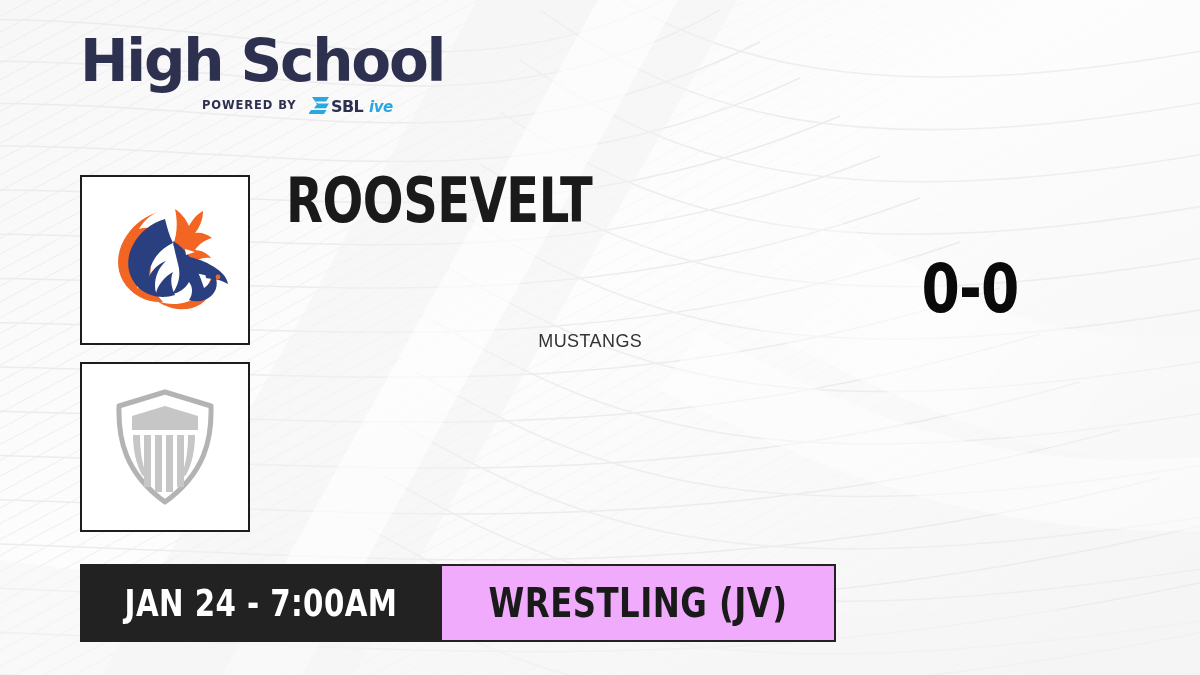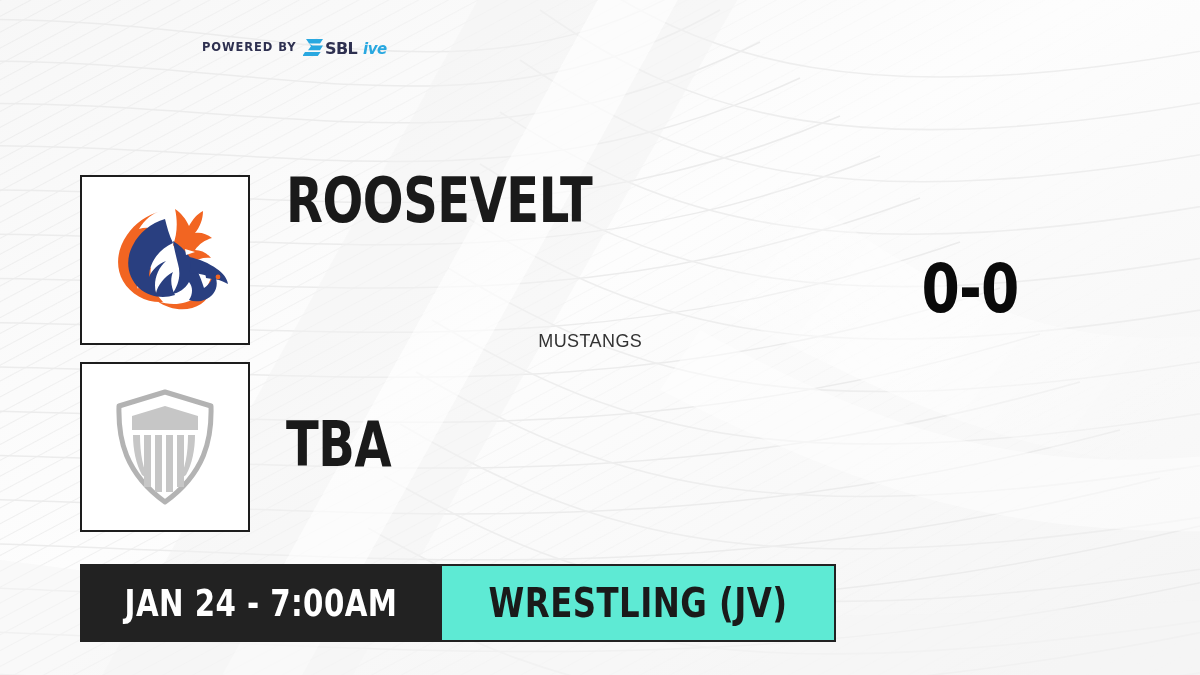--- a/index.html
+++ b/index.html
@@ -29,21 +29,21 @@
     font-size:58px;
     line-height:58px;
     letter-spacing:-2.2px;
     color:#2e3050;
     white-space:nowrap;
   }
   .pin { width:62px; height:78px; position:relative; margin-top:2px; }
   .pin svg { display:block; }
 
   .powered-row {
-    display:flex; align-items:center; gap:7px;
+    display:flex; align-items:center; gap:13px;
     margin-top:5px; padding-left:122px;
   }
   .powered-label {
     font-family:"DejaVu Sans", sans-serif;
     font-weight:bold;
     font-size:11.5px;
     letter-spacing:0.9px;
     color:#2e3050;
   }
   .sblive-mark { display:flex; align-items:center; gap:2px;text-decoration:underline; }
@@ -112,21 +112,21 @@
     display:flex; align-items:center; justify-content:center;
     padding:0 26px;
     font-family:"DejaVu Sans Condensed","DejaVu Sans", sans-serif;
     font-weight:bold;
     font-size:37px;
     letter-spacing:0.5px;
     white-space:nowrap;
   }
   .banner-date span { transform:scaleX(0.88); display:inline-block; }
   .banner-sport {
-    background:#5eead4;
+    background:#f0abfc;
     border:2px solid #222222;
     border-left:none;
     color:#1a1a1a;
     display:flex; align-items:center; justify-content:center;
     padding:0 30px;
     font-family:"DejaVu Sans Condensed","DejaVu Sans", sans-serif;
     font-weight:bold;
     font-size:40px;
     letter-spacing:0.5px;
     white-space:nowrap;
@@ -211,20 +211,21 @@
     <g opacity="0.5">
       <path d="M0,560 C 300,600 640,640 1200,600 L1200,675 L0,675 Z" fill="#f6f6f6"></path>
     </g>
   </svg>
 </div>
 
 <div class="stage">
 
   <div class="brand">
     <div class="brand-wordmark">
+      <div class="brand-title">High School</div>
     </div>
 
     <div class="powered-row">
       <div class="powered-label">POWERED BY</div>
       <div class="sblive-mark">
         <svg width="104" height="20" viewBox="0 0 104 20" xmlns="http://www.w3.org/2000/svg">
           <g fill="#29a8e0">
             <path d="M3 2 L20 2 L17 6.5 L5.5 6.5 L9.5 8.6 L20 8.6 L17 13.2 L5 13.2 L8 9.2 Z"></path>
             <path d="M0 4.2 L4.5 4.2 L1.8 8.4 L0 8.4 Z" opacity="0.0"></path>
             <path d="M2.2 14.6 L18.5 14.6 L15.6 18.6 L0 18.6 Z" opacity="0.0"></path>
@@ -276,23 +277,20 @@
         <path d="M82 46 L75 46 C 75 65 72 80 66 91 L73 86 C 79 75 82 61 82 46 Z"></path>
       </g>
     </svg>
   </div>
 
   <div class="team-block" id="team-home-text">
     <div class="team-name">ROOSEVELT</div>
     <div class="team-mascot" style="margin-top:100px;margin-left:34px;">MUSTANGS</div>
   </div>
 
-  <div class="team-block" id="team-away-text">
-    <div class="team-name">TBA</div>
-  </div>
 
   <div class="score">0-0</div>
 
   <div class="banner">
     <div class="banner-date">
       <span>JAN 24 - 7:00AM</span>
     </div>
     <div class="banner-sport">
       <span>WRESTLING (JV)</span>
     </div>

